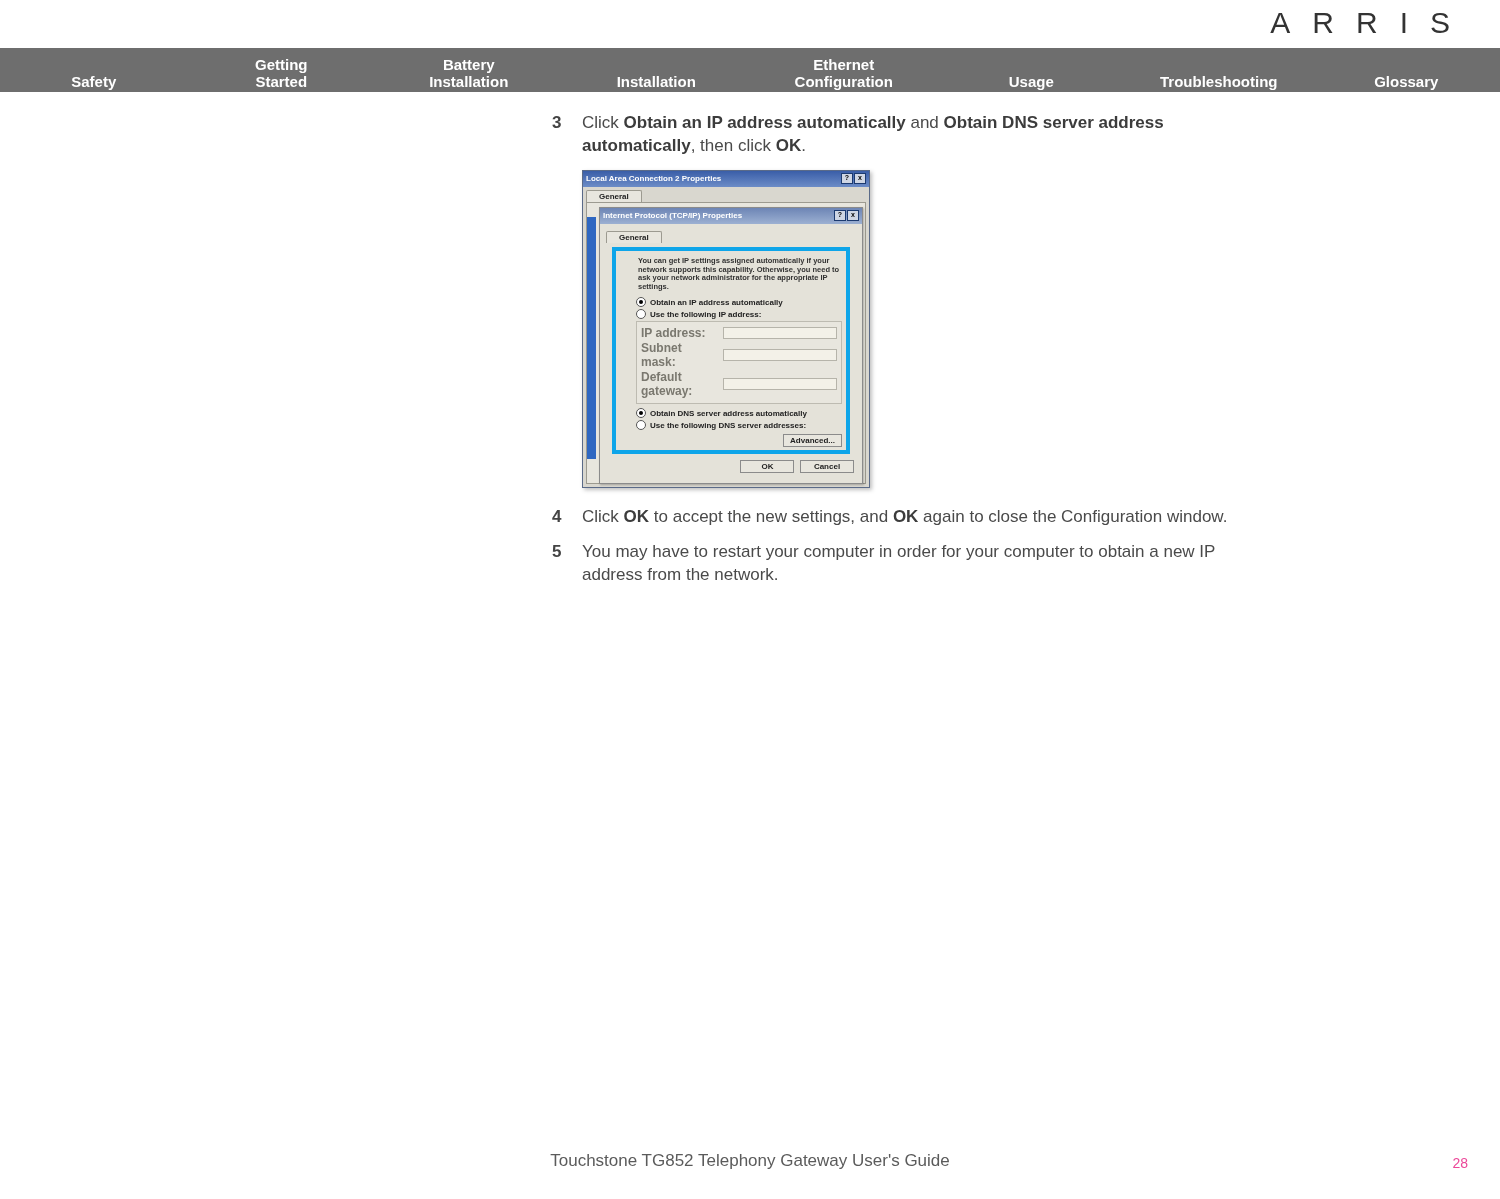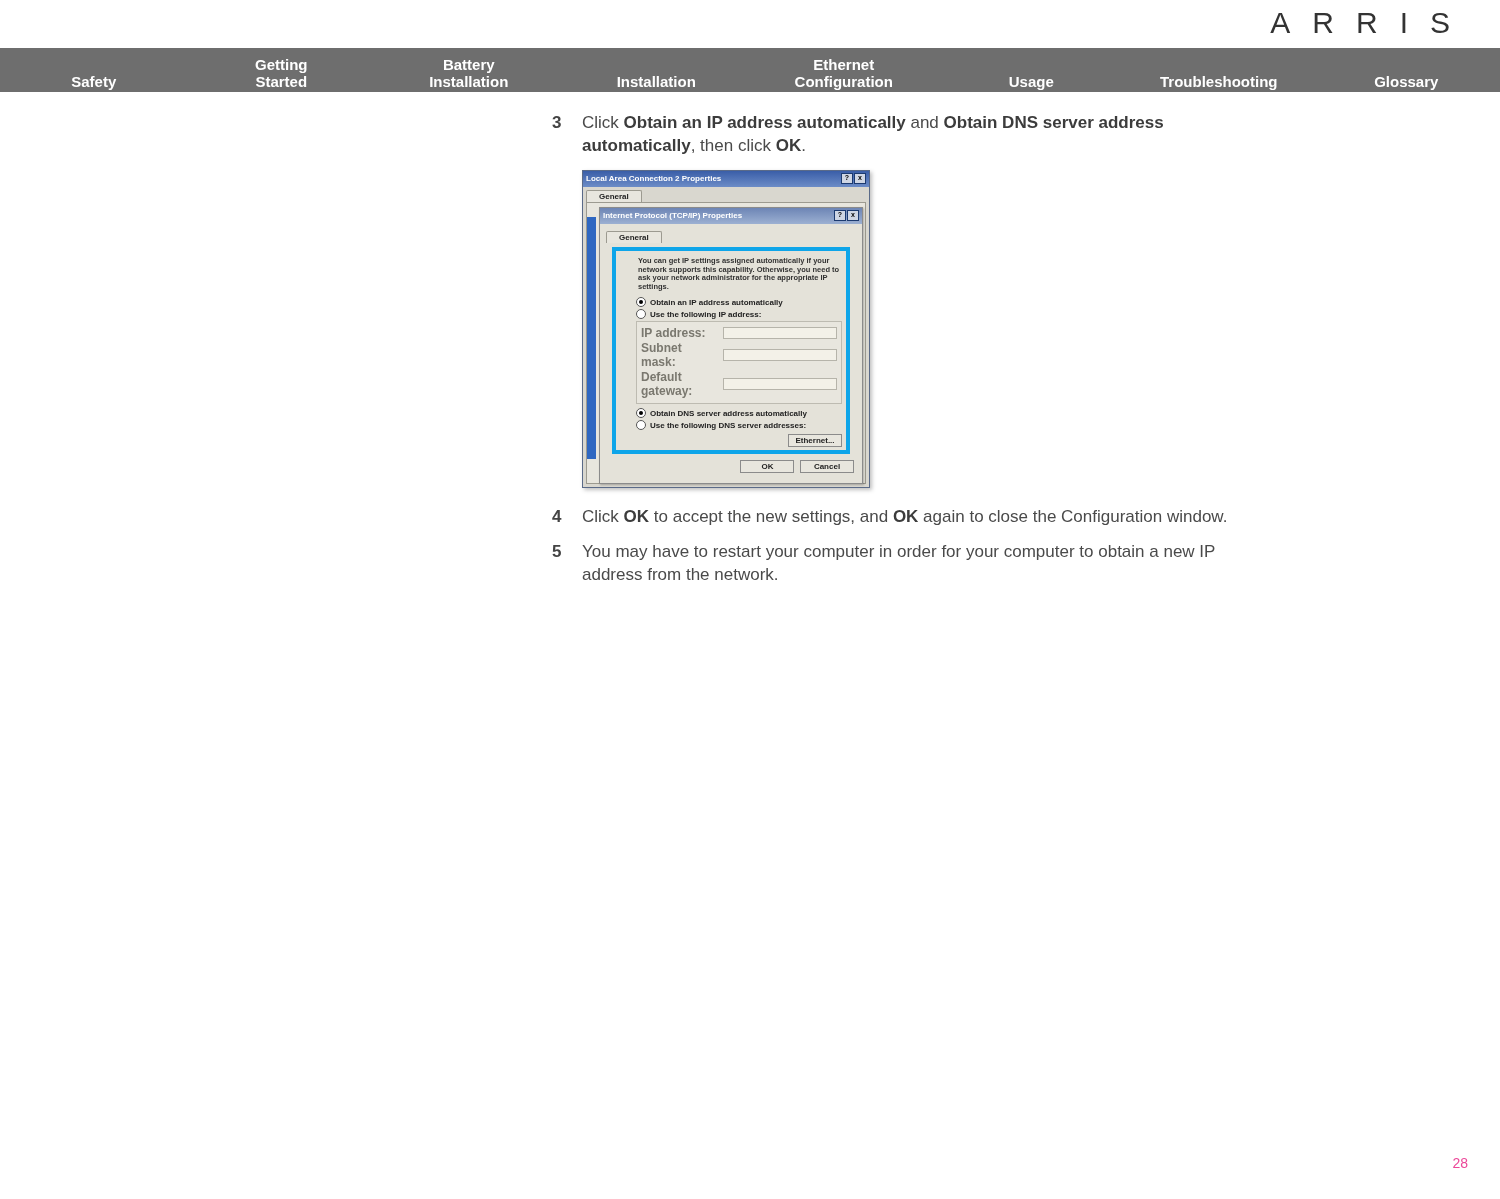--- a/index.html
+++ b/index.html
@@ -308,21 +308,21 @@
                 <div class="radio sel">
                   <span class="dot"></span>
                   <span>Obtain DNS server address automatically</span>
                 </div>
                 <div class="radio">
                   <span class="dot"></span>
                   <span>Use the following DNS server addresses:</span>
                 </div>
 
                 <div class="btnrow">
-                  <span class="winbtn">Ethernet...</span>
+                  <span class="winbtn">Advanced...</span>
                 </div>
               </div>
               <div class="btnrow" style="padding:2px 2px 4px 0">
                 <span class="winbtn">OK</span>
                 <span class="winbtn">Cancel</span>
               </div>
             </div>
           </div>
 
         </div>
@@ -336,15 +336,16 @@
       </div>
     </div>
 
     <div class="step">
       <div class="num">5</div>
       <div class="txt">You may have to restart your computer in order for your computer to obtain a new IP address from the network.</div>
     </div>
 
   </div>
 
+  <div class="footer">Touchstone TG852 Telephony Gateway User's Guide</div>
   <div class="pagenum">28</div>
 
 </div>
 
 </body></html>

